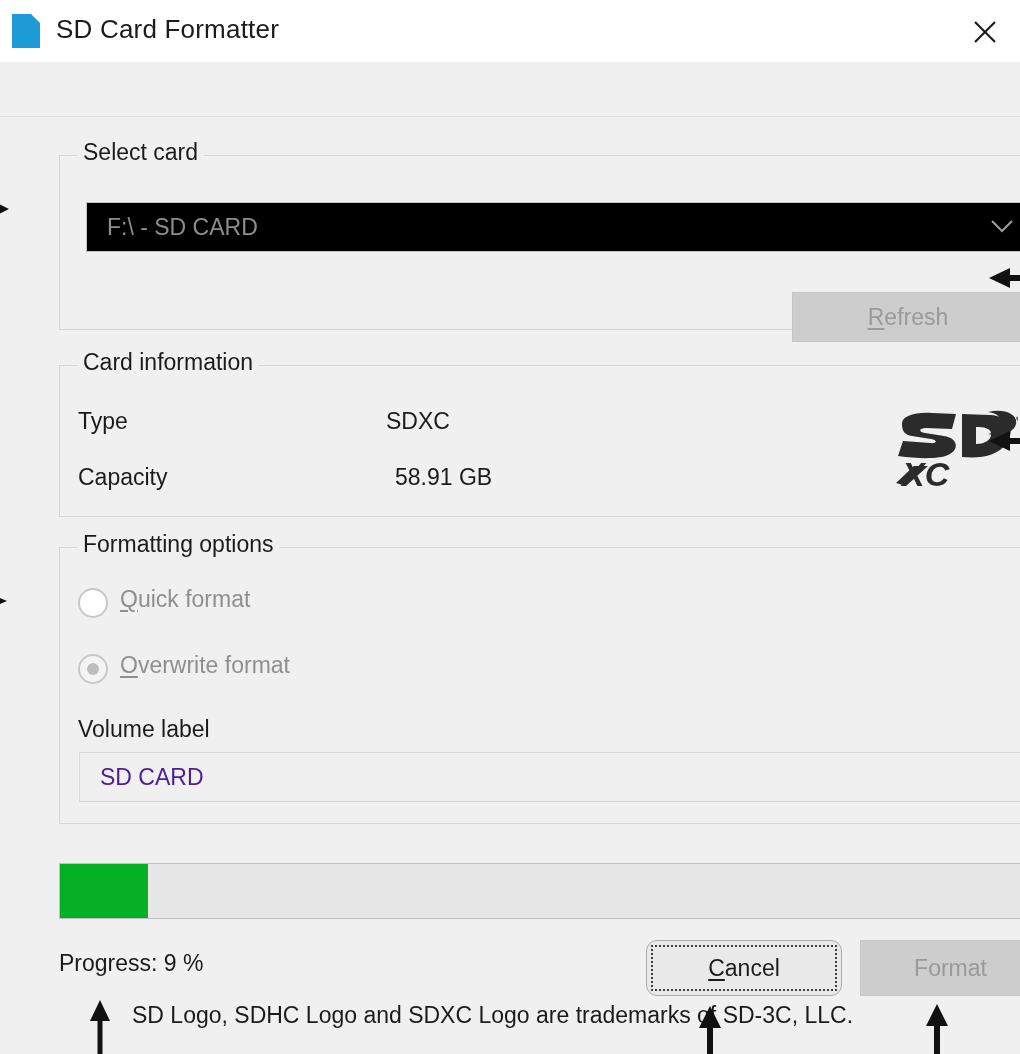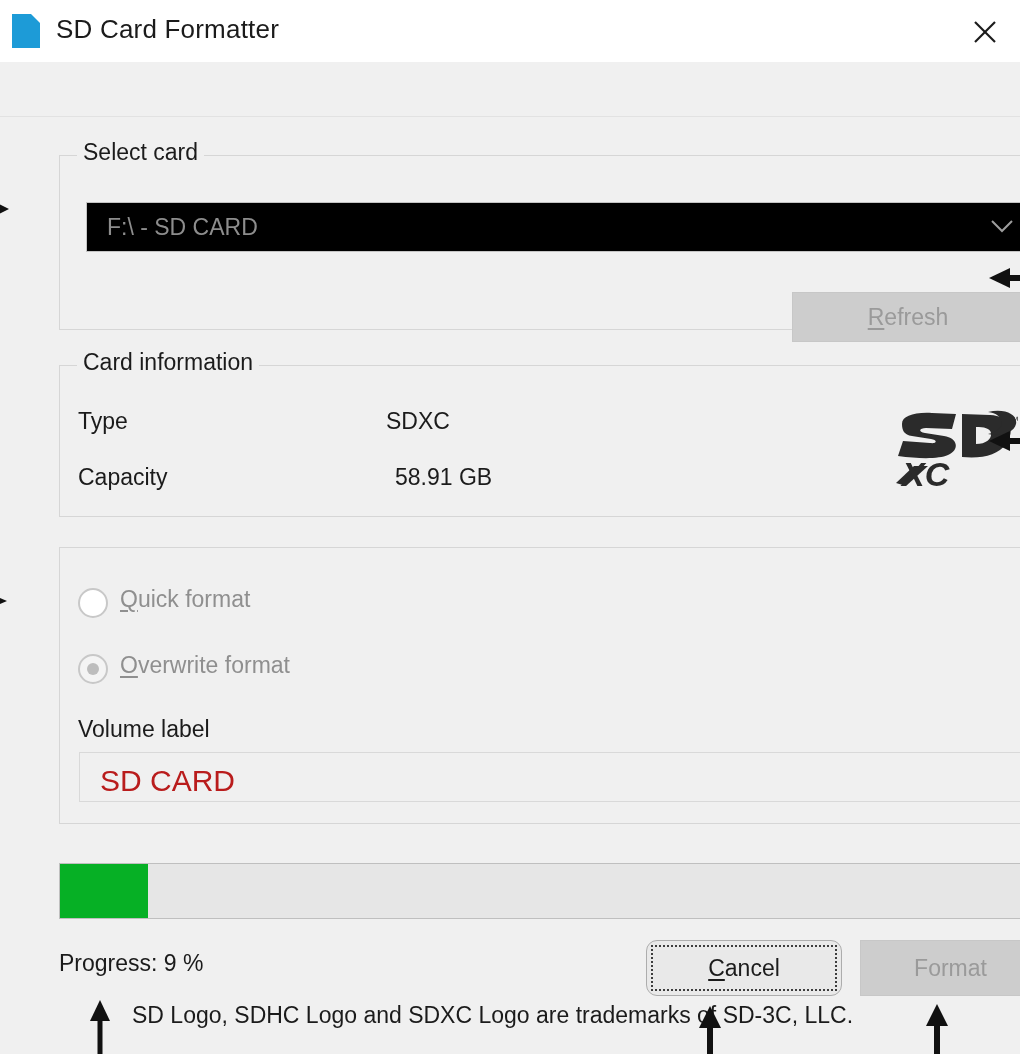--- a/index.html
+++ b/index.html
@@ -240,22 +240,22 @@
     position: absolute;
     left: 19px; top: 204px;
     width: 944px; height: 50px;
     background: #f0f0f0;
     border: 1px solid #d9d9d9;
     box-sizing: border-box;
   }
   .textfield-text {
     position: absolute;
     left: 20px; top: 11px;
-    font-size: 30px;
-    color: #b91c1c;
+    font-size: 23px;
+    color: #4c1d95;
     white-space: nowrap;
   }
 
   
   .progress-track {
     position: absolute;
     left: 20px; top: 746px;
     width: 982px; height: 56px;
     background: #e6e6e6;
     border: 1px solid #bfbfbf;
@@ -355,20 +355,21 @@
             <text x="116" y="14" font-family="'Liberation Sans', sans-serif" font-size="11" fill="#2b2b2b">™</text>
 
             <path d="M14 76 L36 56 L22 56 L4 73 Z"></path>
             <text x="10" y="76" font-family="'Liberation Sans', sans-serif" font-style="italic" font-weight="bold" font-size="34" fill="#2b2b2b">XC</text>
           </g>
         </svg>
       </div>
     </div>
 
     <div class="group" id="group-options">
+      <div class="group-legend">Formatting options</div>
 
       <div class="radio-row" id="radio-quick">
         <span class="radio-mark"></span>
         <span class="radio-text"><u>Q</u>uick format</span>
       </div>
 
       <div class="radio-row" id="radio-overwrite">
         <span class="radio-mark checked"></span>
         <span class="radio-text"><u>O</u>verwrite format</span>
       </div>

